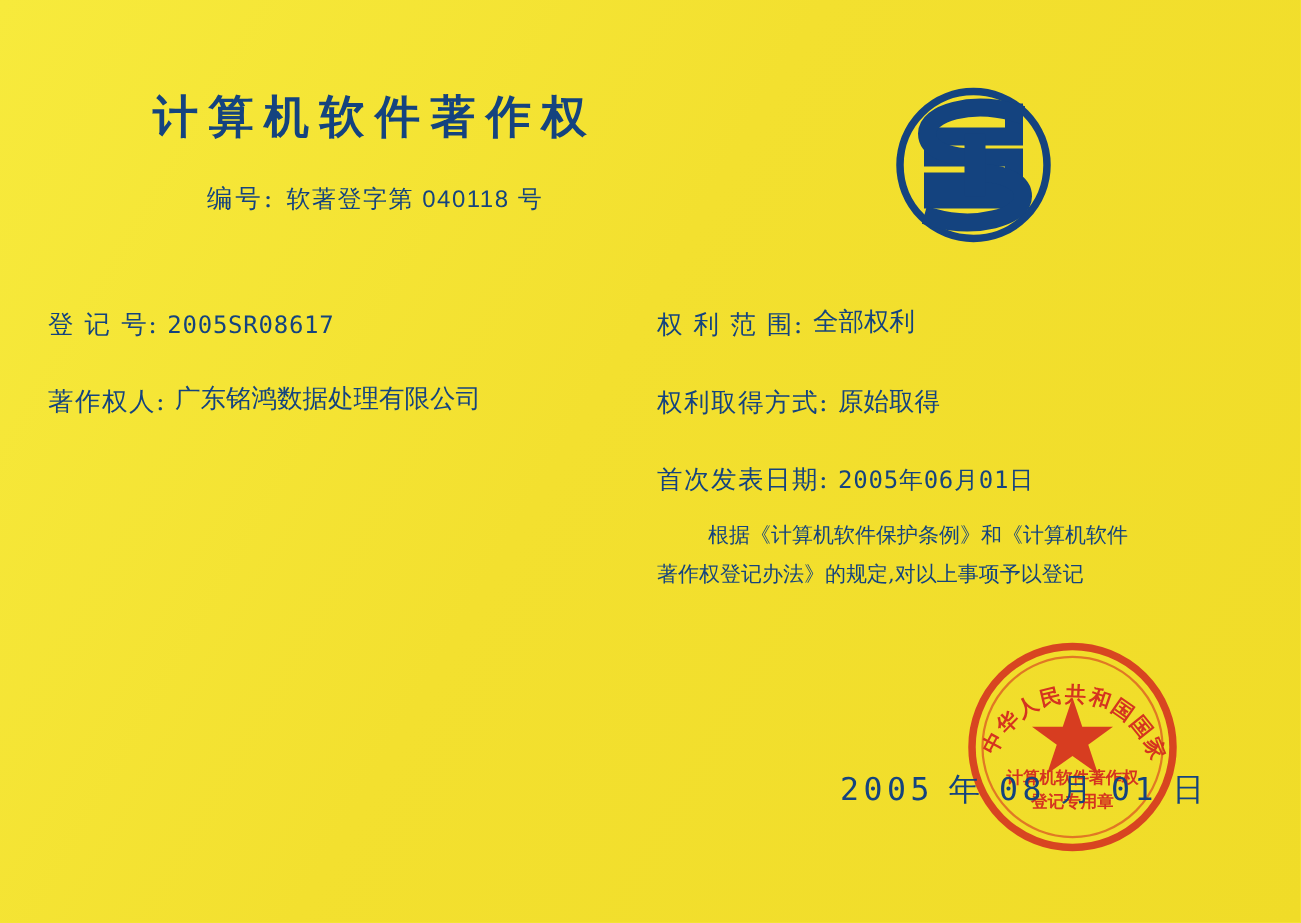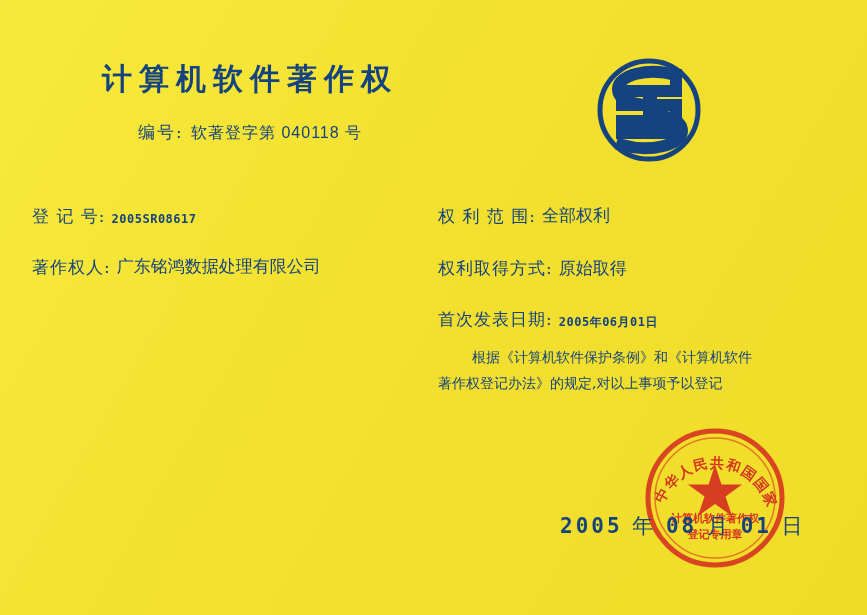--- a/index.html
+++ b/index.html
@@ -85,23 +85,22 @@
     flex: 0 0 auto;
   }
   .field-value {
     font-size: 17px;
     color: #14437f;
     margin-left: 6px;
     line-height: 1.45;
   }
   .mono {
     font-family: "DejaVu Sans Mono", "Liberation Mono", monospace;
-    font-size: 12px;
+    font-size: 16px;
     letter-spacing: 0.5px;
-    font-weight: bold;
   }
   .value-multiline span {
     display: block;
   }
 
   
   .right-fields {
     position: absolute;
     left: 438px;
     top: 203px;
@@ -133,21 +132,20 @@
     left: 560px;
     top: 512px;
     font-family: "DejaVu Serif", "Liberation Serif", serif;
     font-size: 21px;
     letter-spacing: 3px;
     color: #14437f;
   }
   .date-line .num {
     font-family: "DejaVu Sans Mono", "Liberation Mono", monospace;
     letter-spacing: 3px;
-    font-weight: bold;
   }
 
   
   .seal {
     position: absolute;
     left: 640px;
     top: 423px;
     width: 150px;
     height: 150px;
     opacity: 0.92;

